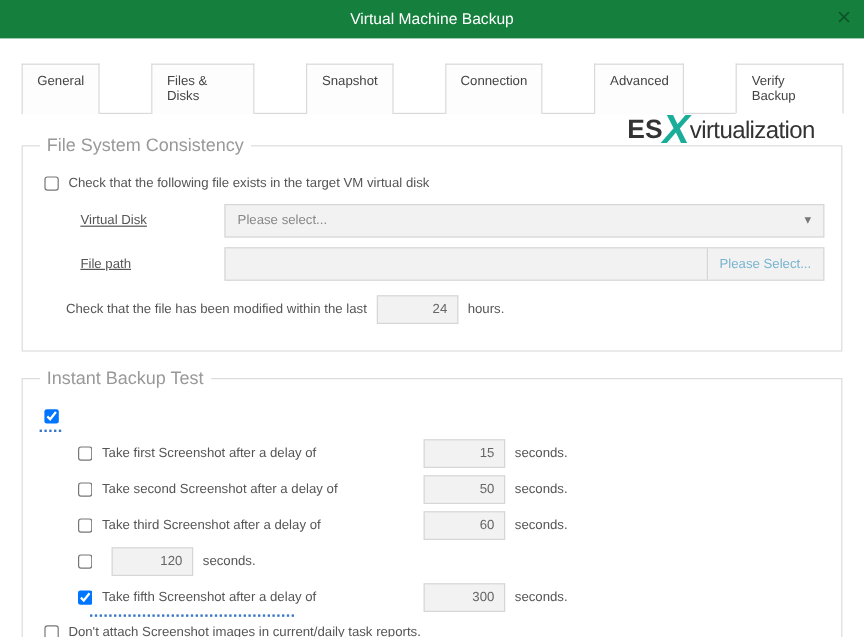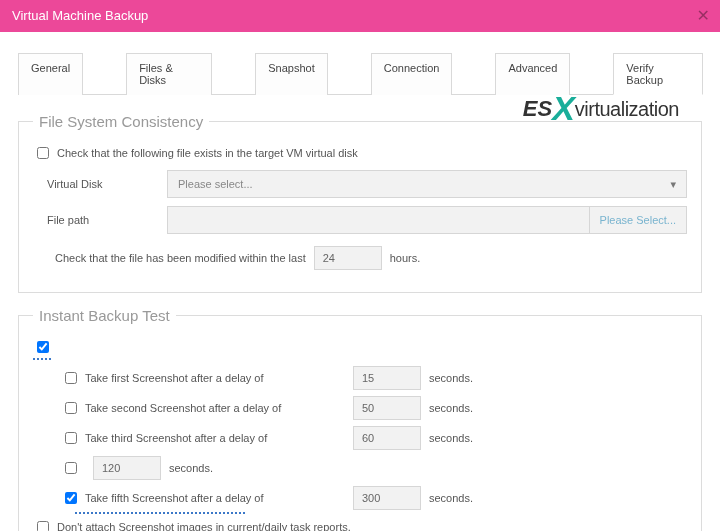--- a/index.html
+++ b/index.html
@@ -7,27 +7,28 @@
     padding: 0;
     width: 720px;
     height: 531px;
     font-family: "Segoe UI", Arial, sans-serif;
     font-size: 11px;
     color: #555;
     background: #fff;
     overflow: hidden;
   }
   .titlebar {
-    background: #ec4899;
+    background: #15803d;
     color: #fff;
     height: 32px;
     line-height: 32px;
     padding: 0 12px;
     font-size: 13px;
     position: relative;
+    text-align: center;
   }
   .titlebar .close {
     position: absolute;
     right: 10px;
     top: 0;
     font-size: 16px;
     color: rgba(0,0,0,0.35);
     cursor: pointer;
   }
   .body-wrap {
@@ -60,21 +61,21 @@
   
   .logo {
     position: absolute;
     right: 41px;
     top: 44px;
     width: 200px;
     text-align: right;
   }
   .logo .small { color:#333; font-size:8px; display:block; text-align:right; margin-right:4px;}
   .logo .big { font-family: Arial; }
-  .logo .big .es { font-size:22px; font-weight:bold; color:#333; font-style:italic;}
+  .logo .big .es { font-size:22px; font-weight:bold; color:#333; }
   .logo .big .x { font-size:34px; font-weight:bold; color:#1aae9a; font-style:italic; position:relative; top:4px;}
   .logo .big .rest { font-size:20px; color:#333; letter-spacing:-0.5px;}
   
   fieldset {
     border: 1px solid #dcdcdc;
     margin: 0 0 14px 0;
     padding: 14px 14px 14px 14px;
   }
   legend {
     color: #999;
@@ -87,22 +88,23 @@
     align-items: center;
     margin-bottom: 8px;
   }
   .chk {
     margin-right: 8px;
     width: 12px;
     height: 12px;
   }
   .label-col {
     width: 120px;
-    margin-left: 14px;
+    margin-left: 34px;
     color: #555;
+    text-decoration: underline;
   }
   .select-box {
     flex: 1;
     border: 1px solid #d6d6d6;
     background: #f2f2f2;
     height: 26px;
     line-height: 26px;
     padding: 0 10px;
     color: #888;
     display: flex;
@@ -125,21 +127,21 @@
     color: #79b4cf;
     font-size: 11px;
     display: flex;
     align-items: center;
   }
   .small-input {
     width: 50px;
     height: 22px;
     border: 1px solid #d6d6d6;
     background: #f2f2f2;
-    text-align: left;
+    text-align: right;
     padding: 0 8px;
     margin: 0 8px;
     line-height: 22px;
     color:#666;
   }
   .indent-row {
     display:flex;
     align-items:center;
     margin-left: 28px;
     margin-bottom: 6px;

